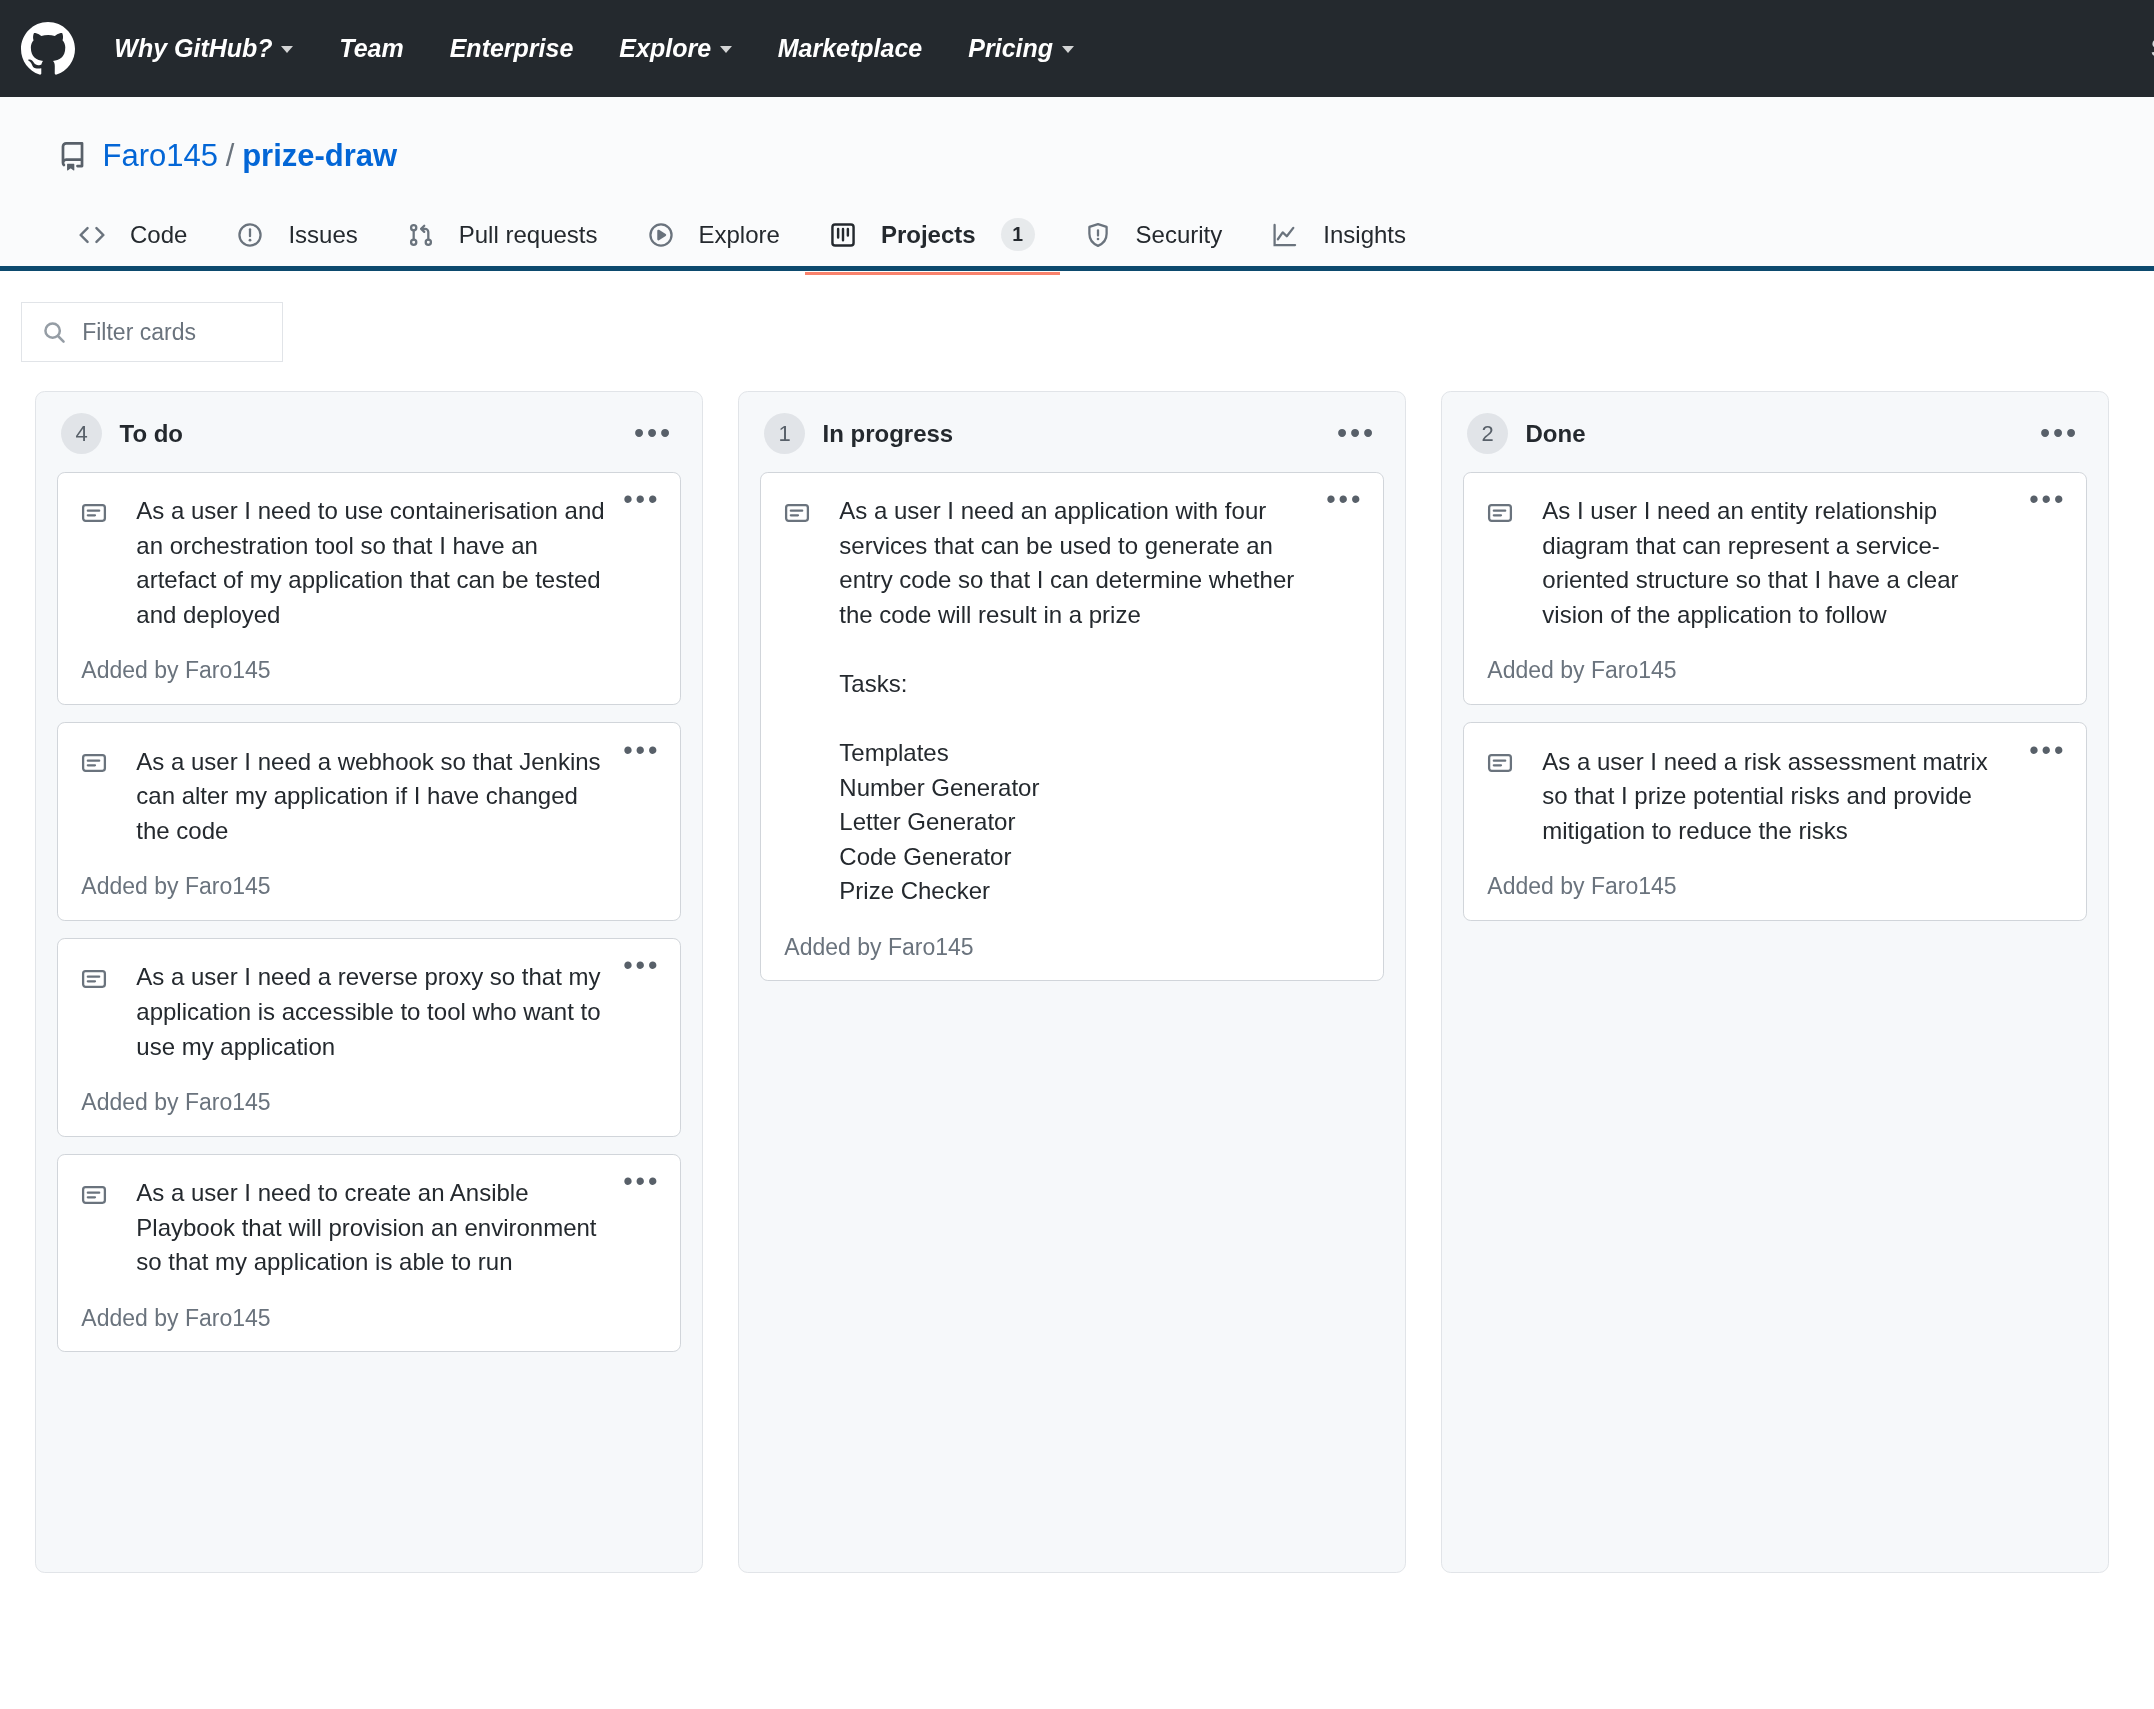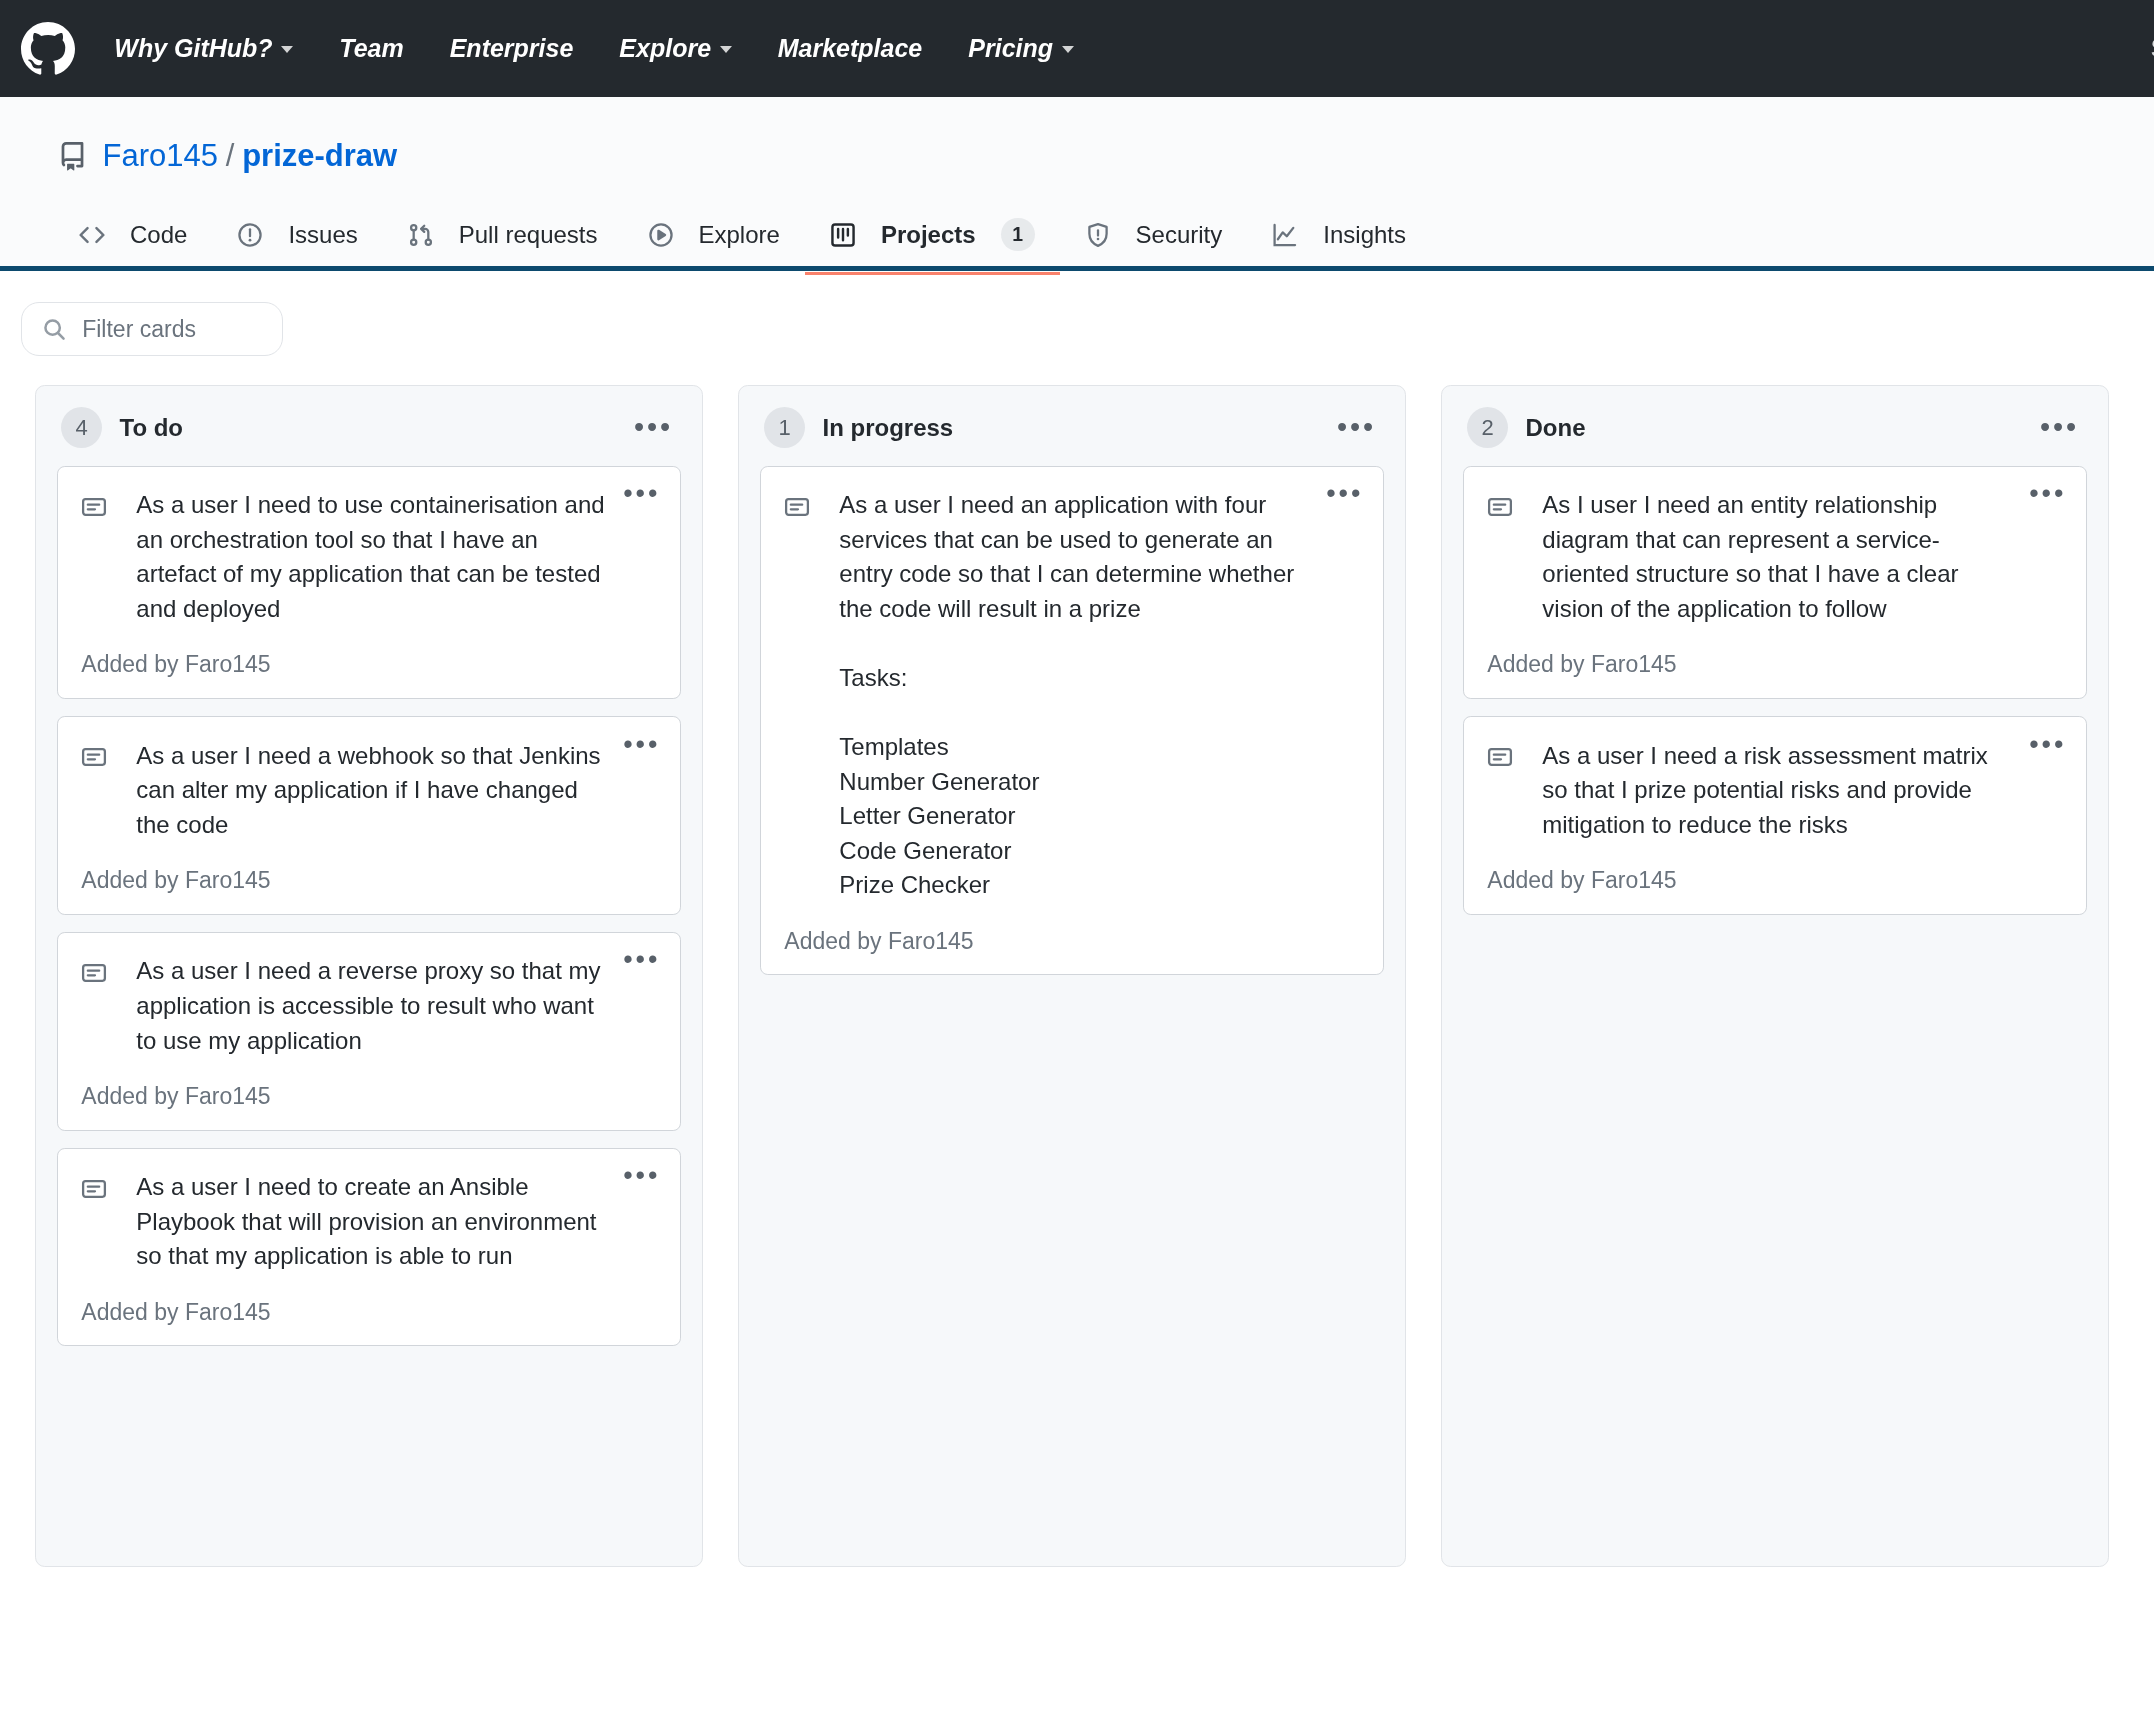--- a/index.html
+++ b/index.html
@@ -148,25 +148,25 @@
   .project-updated {
     font-size: 23px;
     color: #586069;
     margin-top: 9.7px;
   }
   .filter-box {
     display: flex;
     align-items: center;
     gap: 15.5px;
     border: 1px solid #e1e4e8;
-    border-radius: 18px;
+    border-radius: 0;
     background: #ffffff;
     padding: 12.6px 19.4px;
     width: 262px;
-    height: 54px;
+    height: 60px;
     margin-top: 1.9px;
   }
   .filter-icon { width: 25px; height: 25px; color: #959da5; flex: 0 0 auto; }
   .filter-icon svg { display: block; width: 25px; height: 25px; }
   .filter-input {
     border: none;
     outline: none;
     font-size: 23px;
     font-family: "Liberation Sans", sans-serif;
     color: #24292e;
@@ -462,21 +462,21 @@
       </div>
 
       <div class="card">
         <div class="card-body">
           <span class="note-icon">
             <svg viewBox="0 0 16 16" fill="none" stroke="currentColor" stroke-width="1.4" aria-hidden="true">
               <rect x="1.3" y="3.2" width="13.4" height="9.6" rx="1.5"></rect>
               <path d="M4.2 6.6h7M4.2 9.4h4.4" stroke-linecap="round"></path>
             </svg>
           </span>
-          <span class="card-text">As a user I need a reverse proxy so that my application is accessible to result who want to use my application</span>
+          <span class="card-text">As a user I need a reverse proxy so that my application is accessible to tool who want to use my application</span>
         </div>
         <span class="card-kebab">•••</span>
         <div class="card-added">Added by Faro145</div>
       </div>
 
       <div class="card">
         <div class="card-body">
           <span class="note-icon">
             <svg viewBox="0 0 16 16" fill="none" stroke="currentColor" stroke-width="1.4" aria-hidden="true">
               <rect x="1.3" y="3.2" width="13.4" height="9.6" rx="1.5"></rect>

